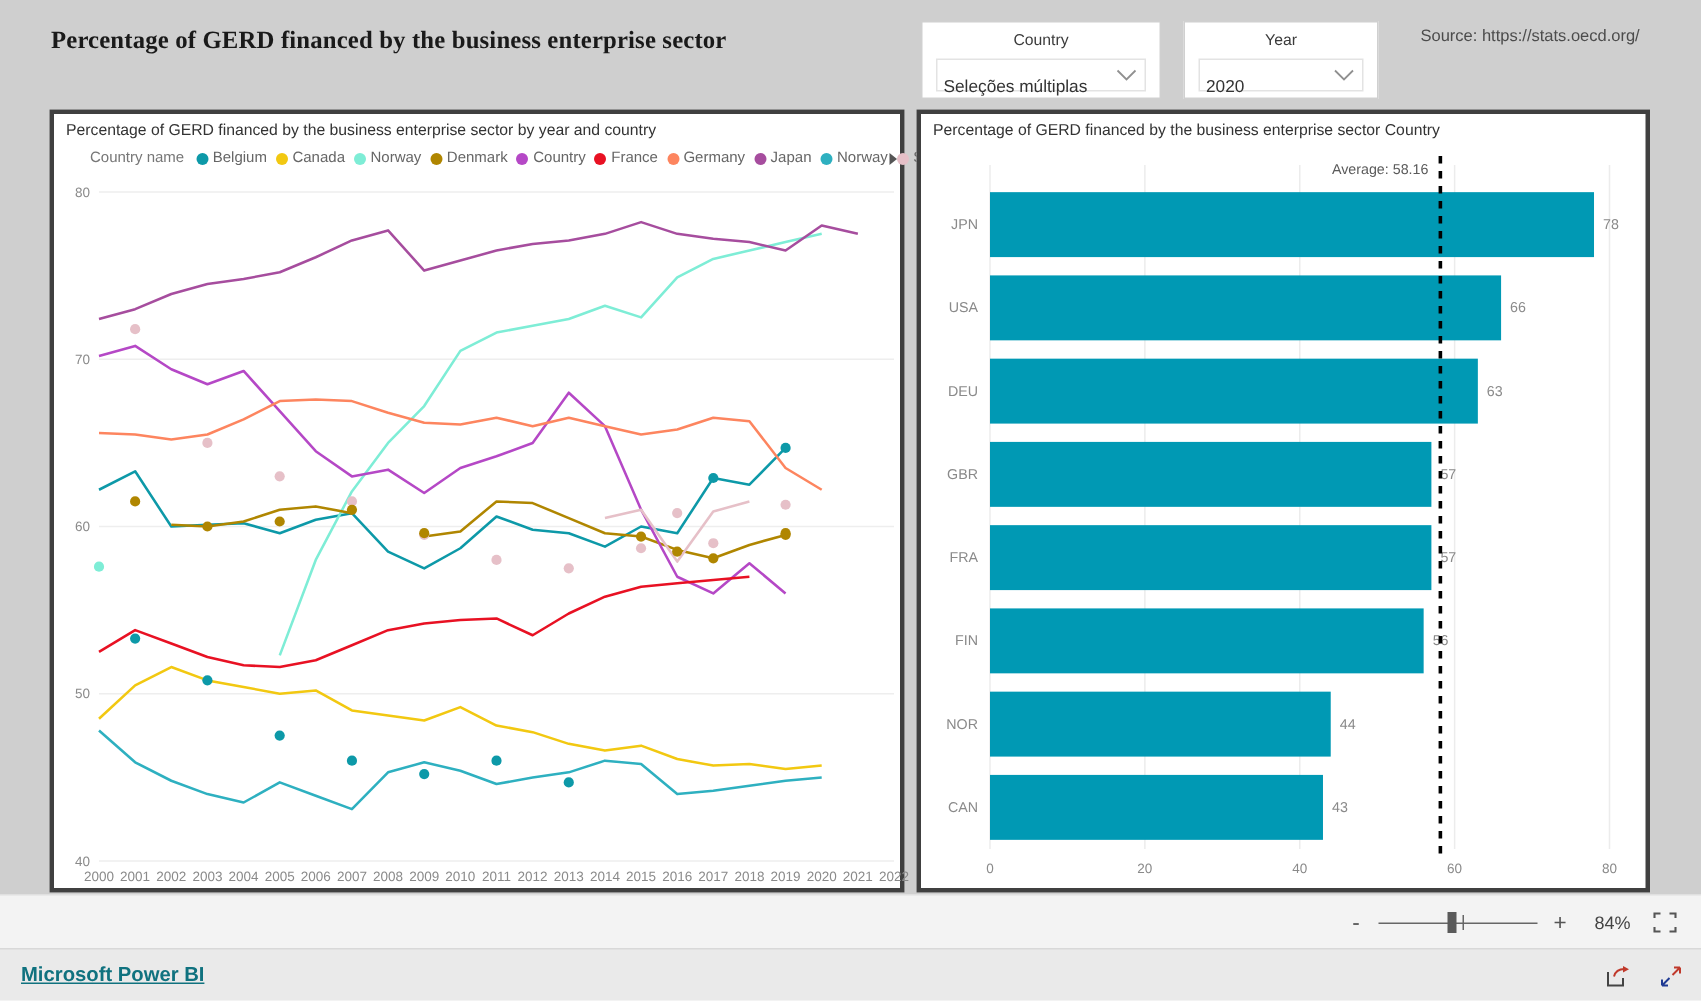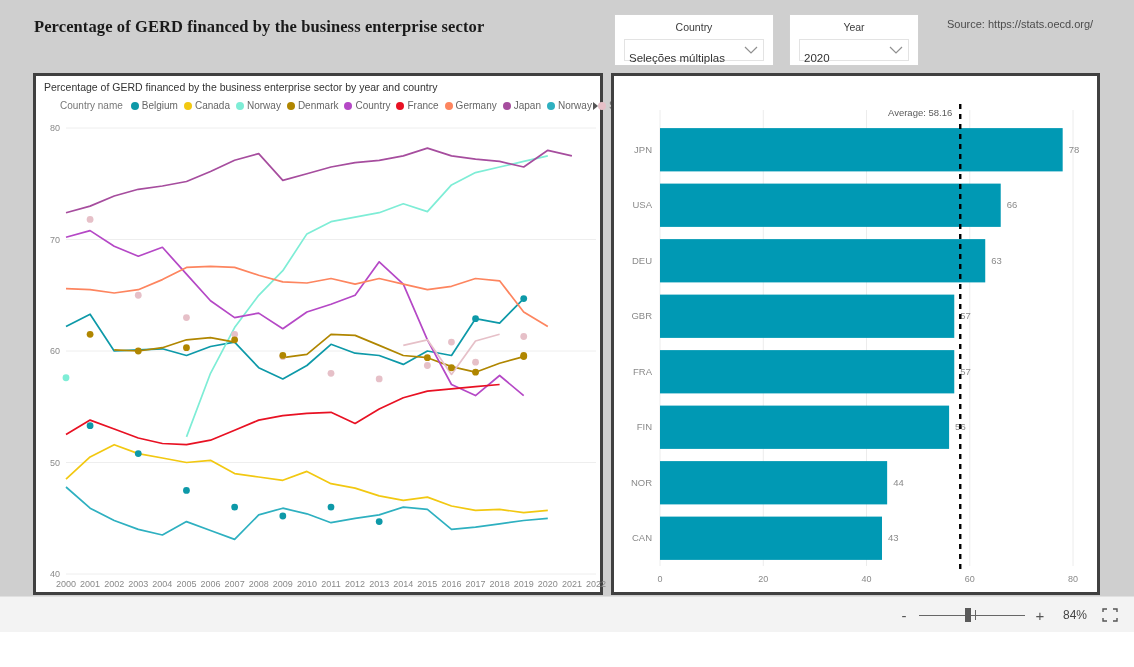--- a/index.html
+++ b/index.html
@@ -296,20 +296,21 @@
             <circle cx="343.1818181818182" cy="401.59499999999997" r="3.4" fill="#0D99A8"></circle>
             <circle cx="439.54545454545456" cy="198.665" r="3.4" fill="#0D99A8"></circle>
             <circle cx="487.72727272727275" cy="178.59499999999997" r="3.4" fill="#0D99A8"></circle>
             <circle cx="415.45454545454544" cy="247.725" r="3.4" fill="#B08600"></circle>
             <circle cx="487.72727272727275" cy="235.45999999999998" r="3.4" fill="#B08600"></circle>
           </svg>
         </div>
     </div>
 
     <div class="visual" id="visual-bar">
+      <div class="visual-title">Percentage of GERD financed by the business enterprise sector Country</div>
       <div class="plot" id="bar-plot">
           <svg width="489" height="498">
             <line x1="46" x2="46" y1="12" y2="468" stroke="#ececec" stroke-width="1"></line>
             <text x="46" y="484" text-anchor="middle" class="tick-lbl">0</text>
             <line x1="149.25" x2="149.25" y1="12" y2="468" stroke="#ececec" stroke-width="1"></line>
             <text x="149.25" y="484" text-anchor="middle" class="tick-lbl">20</text>
             <line x1="252.5" x2="252.5" y1="12" y2="468" stroke="#ececec" stroke-width="1"></line>
             <text x="252.5" y="484" text-anchor="middle" class="tick-lbl">40</text>
             <line x1="355.75" x2="355.75" y1="12" y2="468" stroke="#ececec" stroke-width="1"></line>
             <text x="355.75" y="484" text-anchor="middle" class="tick-lbl">60</text>
@@ -356,13 +357,31 @@
       <span class="zoom-plus">+</span>
       <span class="zoom-pct">84%</span>
       <span class="fit-icon">
         <svg width="16" height="14" viewBox="0 0 16 14">
           <path d="M1,4 L1,1 L5,1 M11,1 L15,1 L15,4 M15,10 L15,13 L11,13 M5,13 L1,13 L1,10" fill="none" stroke="#555" stroke-width="1.4"></path>
         </svg>
       </span>
     </div>
   </div>
 
+  <div class="footer">
+    <a class="pbi-link" href="#">Microsoft Power BI</a>
+    <div class="footer-icons">
+      <span class="ficon">
+        <svg width="16" height="16" viewBox="0 0 16 16">
+          <path d="M2,5 L2,14 L12,14 L12,9" fill="none" stroke="#444" stroke-width="1.3"></path>
+          <path d="M6,8 C7,4 10,3 13,3" fill="none" stroke="#c0392b" stroke-width="1.3"></path>
+          <polygon points="12,1 16,3.2 12,5.4" fill="#c0392b"></polygon>
+        </svg>
+      </span>
+      <span class="ficon">
+        <svg width="16" height="16" viewBox="0 0 16 16">
+          <path d="M9,7 L14,2 M14,2 L10,2 M14,2 L14,6" fill="none" stroke="#c0392b" stroke-width="1.3"></path>
+          <path d="M7,9 L2,14 M2,14 L6,14 M2,14 L2,10" fill="none" stroke="#1f3a93" stroke-width="1.3"></path>
+        </svg>
+      </span>
+    </div>
+  </div>
 </div>
 
 </body></html>

